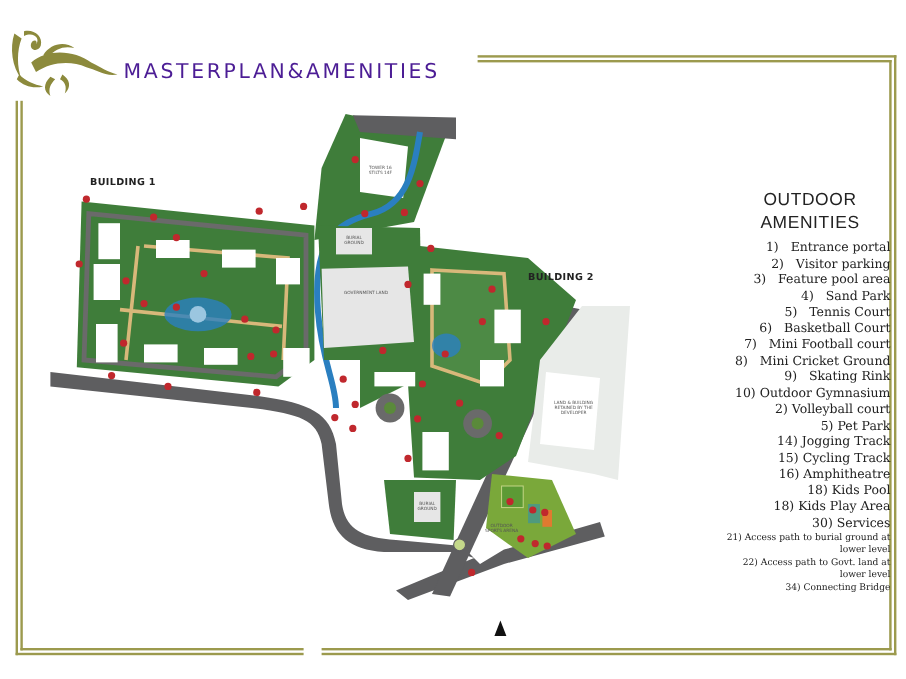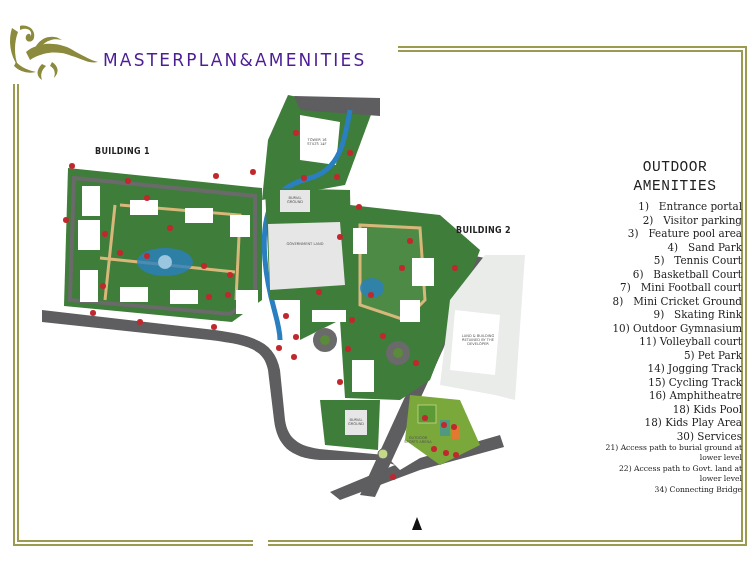--- a/index.html
+++ b/index.html
@@ -5,21 +5,21 @@
   html, body { margin:0; padding:0; background:#ffffff; }
   body { width:755px; height:566px; position:relative; overflow:hidden; font-family:"DejaVu Serif", serif; }
   .frame-line { position:absolute; background:#9c9a4e; }
   .title {
     position:absolute; left:103px; top:50px; font-family:"DejaVu Sans", sans-serif;
     font-size:17px; letter-spacing:2.2px; color:#4c1d95; font-weight:normal; white-space:nowrap;
   }
   .logo { position:absolute; left:6px; top:22px; width:92px; height:60px; }
   .map { position:absolute; left:0; top:0; width:600px; height:540px; }
   .legend { position:absolute; left:602px; top:158px; width:140px; color:#222; }
-  .legend-title { text-align:center; font-family:Liberation Mono, monospace; font-size:14.5px; letter-spacing:0.5px; line-height:19px; margin-left:6px; }
+  .legend-title { text-align:center; font-family:Liberation Sans, sans-serif; font-size:14.5px; letter-spacing:0.5px; line-height:19px; margin-left:6px; }
   .legend-list { margin-top:4px; font-size:10.4px; line-height:13.5px;text-align:right; }
   .legend-item { white-space:nowrap; }
   .legend-item.small { font-size:7.6px; line-height:10.4px; white-space:normal; width:140px; }
   .map-label { position:absolute; font-family:"DejaVu Sans", sans-serif; font-weight:bold; font-size:8px; color:#222; letter-spacing:0.3px; white-space:nowrap; }
   .tiny-label { position:absolute; font-family:"DejaVu Sans", sans-serif; font-size:3.6px; color:#555; text-align:center; line-height:4.2px; }
   .north { position:absolute; left:412px; top:517px; width:0; height:0;
     border-left:5px solid transparent; border-right:5px solid transparent; border-bottom:13px solid #111; }
 </style>
 </head>
 <body>
@@ -153,22 +153,22 @@
       <circle cx="425" cy="418" r="3"></circle>
     <circle cx="444" cy="425" r="3"></circle>
       <circle cx="454" cy="427" r="3"></circle>
       <circle cx="434" cy="449" r="3"></circle>
     <circle cx="446" cy="453" r="3"></circle>
       <circle cx="456" cy="455" r="3"></circle>
       <circle cx="393" cy="477" r="3"></circle>
   </g>
 </svg>
 
-<div class="map-label" style="left:95px;top:147px;">BUILDING 1</div>
-<div class="map-label" style="left:456px;top:226px;">BUILDING 2</div>
+<div class="map-label" style="left:75px;top:147px;">BUILDING 1</div>
+<div class="map-label" style="left:440px;top:226px;">BUILDING 2</div>
 <div class="tiny-label" style="left:282px;top:196px;width:26px;">BURIAL GROUND</div>
 <div class="tiny-label" style="left:280px;top:242px;width:50px;">GOVERNMENT LAND</div>
 <div class="tiny-label" style="left:460px;top:334px;width:36px;">LAND &amp; BUILDING RETAINED BY THE DEVELOPER</div>
 <div class="tiny-label" style="left:346px;top:418px;width:20px;">BURIAL GROUND</div>
 <div class="tiny-label" style="left:404px;top:436px;width:28px;">OUTDOOR SPORTS ARENA</div>
 <div class="tiny-label" style="left:305px;top:138px;width:24px;">TOWER 16 STILTS 14F</div>
 
 <div class="north"></div>
 
 <div class="legend">
@@ -180,21 +180,21 @@
     <div class="legend-item">1)&nbsp;&nbsp; Entrance portal</div>
     <div class="legend-item">2)&nbsp;&nbsp; Visitor parking</div>
     <div class="legend-item">3)&nbsp;&nbsp; Feature pool area</div>
     <div class="legend-item">4)&nbsp;&nbsp; Sand Park</div>
     <div class="legend-item">5)&nbsp;&nbsp; Tennis Court</div>
     <div class="legend-item">6)&nbsp;&nbsp; Basketball Court</div>
     <div class="legend-item">7)&nbsp;&nbsp; Mini Football court</div>
     <div class="legend-item">8)&nbsp;&nbsp; Mini Cricket Ground</div>
     <div class="legend-item">9)&nbsp;&nbsp; Skating Rink</div>
     <div class="legend-item">10) Outdoor Gymnasium</div>
-    <div class="legend-item">11) Volleyball court</div>
+    <div class="legend-item">2) Volleyball court</div>
     <div class="legend-item">5) Pet Park</div>
     <div class="legend-item">14) Jogging Track</div>
     <div class="legend-item">15) Cycling Track</div>
     <div class="legend-item">16) Amphitheatre</div>
     <div class="legend-item">18) Kids Pool</div>
     <div class="legend-item">18) Kids Play Area</div>
     <div class="legend-item">30) Services</div>
     <div class="legend-item small">21) Access path to burial ground at lower level</div>
     <div class="legend-item small">22) Access path to Govt. land at lower level</div>
     <div class="legend-item small">34) Connecting Bridge</div>

